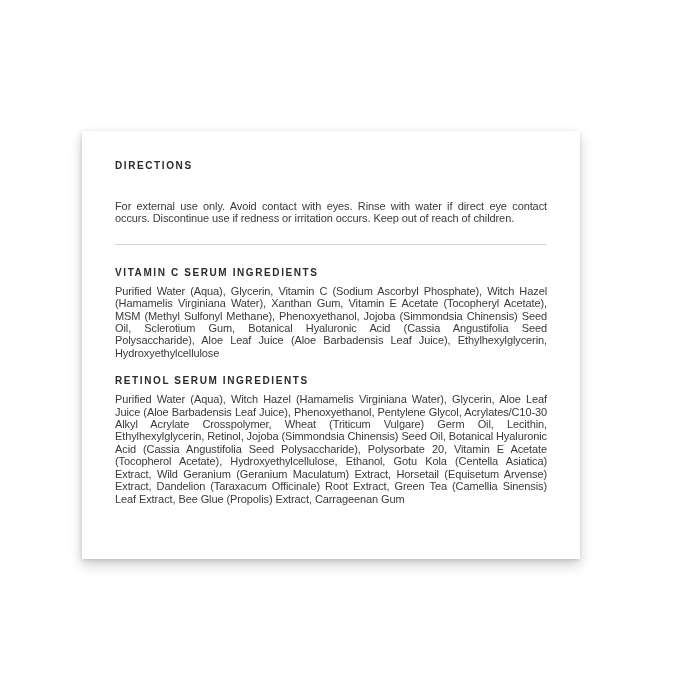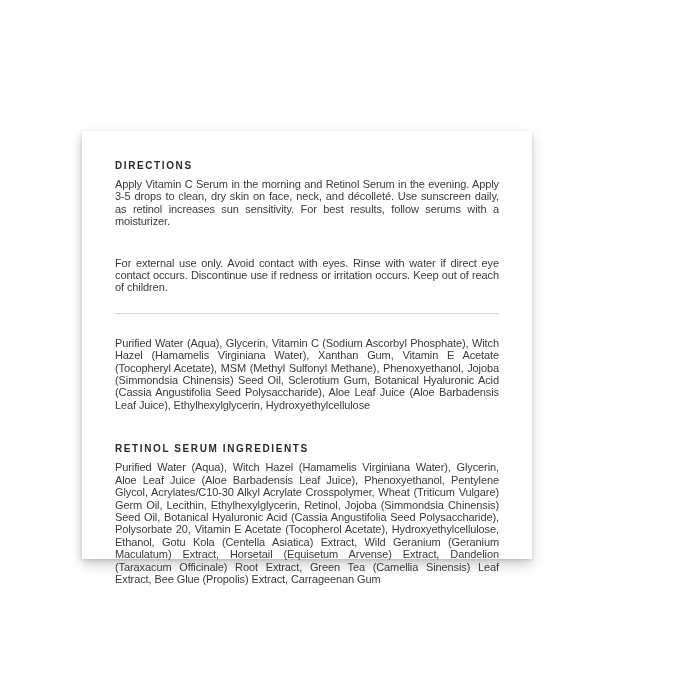--- a/index.html
+++ b/index.html
@@ -12,21 +12,21 @@
   * { margin: 0; padding: 0; box-sizing: border-box; }
   html, body {
     width: 679px; height: 679px;
     background: var(--page-bg);
     font-family: "Liberation Sans", sans-serif;
     overflow: hidden;
   }
   .label-card {
     position: absolute;
     left: 82px; top: 131px;
-    width: 450px; height: 428px;
+    width: 498px; height: 428px;
     background: var(--card-bg);
     box-shadow: 0 6px 12px rgba(0,0,0,0.18), 0 1px 3px rgba(0,0,0,0.10), -2px 2px 6px rgba(0,0,0,0.06);
     padding: 30px 33px 0 33px;
   }
   .section-heading {
     font-size: 10px;
     font-weight: bold;
     letter-spacing: 1.6px;
     line-height: 10px;
     color: var(--heading-text);
@@ -40,36 +40,36 @@
     color: var(--body-text);
   }
   .para-2 { margin-top: 29px; }
   .section-divider {
     border: none;
     border-top: 1px solid var(--divider);
     margin-top: 19px;
     margin-bottom: 23px;
   }
   .section { margin-top: 0; }
-  .section + .section-gap { margin-top: 33px; }
+  .section + .section-gap { margin-top: 17px; }
 </style>
 </head>
 <body>
 
 <div class="label-card">
 
   <div class="section">
     <div class="section-heading">DIRECTIONS</div>
-    <p class="body-text">Apply Vitamin C Serum in the morning and Retinol Serum in the evening. Apply 3-5 drops to clean, dry skin on face, neck, and décolleté. Use sunscreen daily, as retinol increases sun sensitivity. For best results, follow serums with a moisturizer.</p>
     <p class="body-text para-2">For external use only. Avoid contact with eyes. Rinse with water if direct eye contact occurs. Discontinue use if redness or irritation occurs. Keep out of reach of children.</p>
   </div>
 
   <hr class="section-divider">
 
   <div class="section">
+    <div class="section-heading">VITAMIN C SERUM INGREDIENTS</div>
     <p class="body-text">Purified Water (Aqua), Glycerin, Vitamin C (Sodium Ascorbyl Phosphate), Witch Hazel (Hamamelis Virginiana Water), Xanthan Gum, Vitamin E Acetate (Tocopheryl Acetate), MSM (Methyl Sulfonyl Methane), Phenoxyethanol, Jojoba (Simmondsia Chinensis) Seed Oil, Sclerotium Gum, Botanical Hyaluronic Acid (Cassia Angustifolia Seed Polysaccharide), Aloe Leaf Juice (Aloe Barbadensis Leaf Juice), Ethylhexylglycerin, Hydroxyethylcellulose</p>
   </div>
 
   <div class="section section-gap">
     <div class="section-heading">RETINOL SERUM INGREDIENTS</div>
     <p class="body-text">Purified Water (Aqua), Witch Hazel (Hamamelis Virginiana Water), Glycerin, Aloe Leaf Juice (Aloe Barbadensis Leaf Juice), Phenoxyethanol, Pentylene Glycol, Acrylates/C10-30 Alkyl Acrylate Crosspolymer, Wheat (Triticum Vulgare) Germ Oil, Lecithin, Ethylhexylglycerin, Retinol, Jojoba (Simmondsia Chinensis) Seed Oil, Botanical Hyaluronic Acid (Cassia Angustifolia Seed Polysaccharide), Polysorbate 20, Vitamin E Acetate (Tocopherol Acetate), Hydroxyethylcellulose, Ethanol, Gotu Kola (Centella Asiatica) Extract, Wild Geranium (Geranium Maculatum) Extract, Horsetail (Equisetum Arvense) Extract, Dandelion (Taraxacum Officinale) Root Extract, Green Tea (Camellia Sinensis) Leaf Extract, Bee Glue (Propolis) Extract, Carrageenan Gum</p>
   </div>
 
 </div>
 

